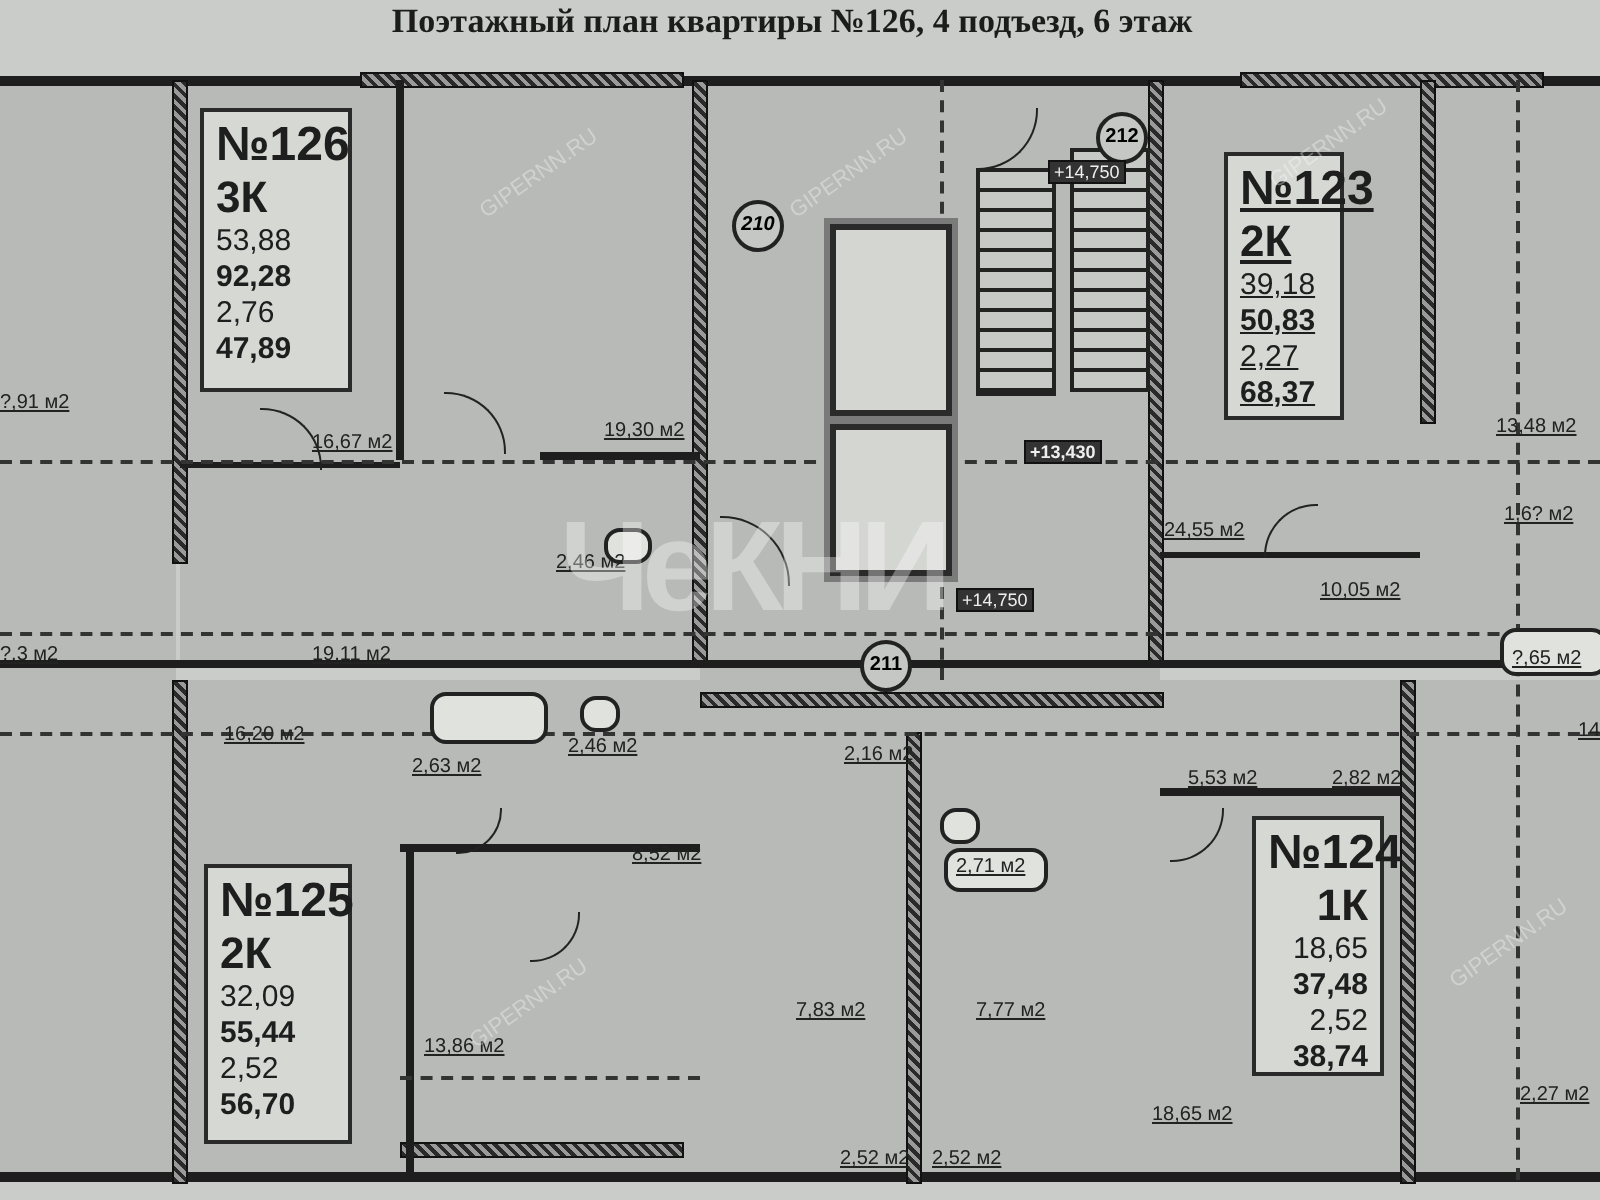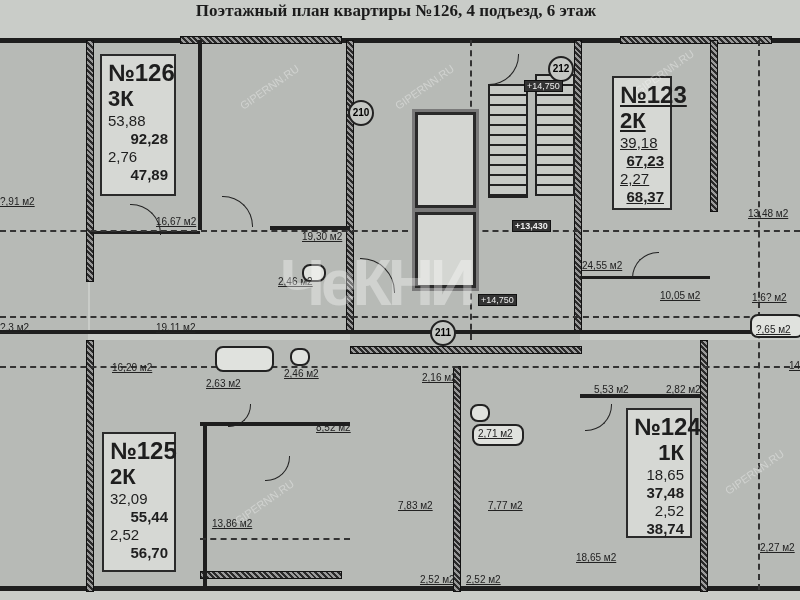--- a/index.html
+++ b/index.html
@@ -8,21 +8,21 @@
   .plan{position:absolute;left:0;top:26px;width:800px;height:574px;}
   .room{position:absolute;background:#b7bab6;}
   .wall{position:absolute;background:#1e1e1e;}
   .hatch{position:absolute;background:repeating-linear-gradient(45deg,#2a2a2a 0 2px,#9a9a9a 2px 4px);border:1px solid #111;}
   .axis-h{position:absolute;height:0;border-top:2px dashed #333;}
   .axis-v{position:absolute;width:0;border-left:2px dashed #333;}
   .card{position:absolute;background:#d6d8d4;border:2px solid #2a2a2a;padding:4px 6px;box-sizing:border-box;color:#1e1e1e;}
   .card .num{font-size:24px;font-weight:bold;line-height:26px;}
   .card .type{font-size:22px;font-weight:bold;line-height:26px;}
   .card .v{font-size:15px;line-height:18px;}
-  .card .v.b{font-weight:bold;text-align:right;}
+  .card .v.b{font-weight:bold;}
   .card.right{text-align:right;}
   .area{position:absolute;font-size:10px;color:#222;text-decoration:underline;white-space:nowrap;}
   .circle{position:absolute;width:22px;height:22px;border:2px solid #222;border-radius:50%;font-size:10px;font-weight:bold;text-align:center;line-height:22px;background:#c4c7c3;}
   .lvl{position:absolute;font-size:9px;color:#eee;background:#333;padding:0 2px;border:1px solid #111;}
   .door{position:absolute;border:1.5px solid #222;background:transparent;}
   .stairs{position:absolute;background:repeating-linear-gradient(180deg,#c6c9c5 0 8px,#222 8px 10px);border:2px solid #222;}
   .shaft{position:absolute;background:#d4d6d2;border:3px solid #2a2a2a;box-shadow:0 0 0 3px #7a7a7a;}
   .fixture{position:absolute;background:#e0e2de;border:2px solid #222;border-radius:8px;}
   .wm{position:absolute;font-size:11px;color:rgba(255,255,255,0.35);transform:rotate(-35deg);white-space:nowrap;}
   .logo{position:absolute;font-size:64px;font-weight:bold;color:rgba(255,255,255,0.35);letter-spacing:-4px;}
@@ -86,41 +86,41 @@
 
   <div class="door" style="left:222px;top:170px;width:30px;height:30px;border-radius:0 30px 0 0;border-left:none;border-bottom:none;"></div>
   <div class="door" style="left:130px;top:178px;width:30px;height:30px;border-radius:0 30px 0 0;border-left:none;border-bottom:none;"></div>
   <div class="door" style="left:360px;top:232px;width:34px;height:34px;border-radius:0 34px 0 0;border-left:none;border-bottom:none;"></div>
   <div class="door" style="left:488px;top:28px;width:30px;height:30px;border-radius:0 0 30px 0;border-left:none;border-top:none;"></div>
   <div class="door" style="left:632px;top:226px;width:26px;height:26px;border-radius:26px 0 0 0;border-right:none;border-bottom:none;"></div>
   <div class="door" style="left:228px;top:378px;width:22px;height:22px;border-radius:0 0 22px 0;border-left:none;border-top:none;"></div>
   <div class="door" style="left:265px;top:430px;width:24px;height:24px;border-radius:0 0 24px 0;border-left:none;border-top:none;"></div>
   <div class="door" style="left:585px;top:378px;width:26px;height:26px;border-radius:0 0 26px 0;border-left:none;border-top:none;"></div>
 
-  <div class="circle" style="left:348px;top:74px;">210</div>
+  <div class="circle" style="left:366px;top:74px;font-style:italic;">210</div>
   <div class="circle" style="left:430px;top:294px;">211</div>
   <div class="circle" style="left:548px;top:30px;">212</div>
 
   <div class="lvl" style="left:524px;top:54px;">+14,750</div>
   <div class="lvl" style="left:512px;top:194px;font-weight:bold;">+13,430</div>
   <div class="lvl" style="left:478px;top:268px;">+14,750</div>
 
   <div class="card" style="left:100px;top:28px;width:76px;height:142px;">
     <div class="num">№126</div>
     <div class="type">3К</div>
     <div class="v">53,88</div>
     <div class="v b">92,28</div>
     <div class="v">2,76</div>
     <div class="v b">47,89</div>
   </div>
   <div class="card" style="left:612px;top:50px;width:60px;height:134px;text-decoration:underline;">
     <div class="num">№123</div>
     <div class="type">2К</div>
     <div class="v">39,18</div>
-    <div class="v b">67,23</div>
+    <div class="v b">50,83</div>
     <div class="v">2,27</div>
     <div class="v b">68,37</div>
   </div>
   <div class="card" style="left:102px;top:406px;width:74px;height:140px;">
     <div class="num">№125</div>
     <div class="type">2К</div>
     <div class="v">32,09</div>
     <div class="v b">55,44</div>
     <div class="v">2,52</div>
     <div class="v b">56,70</div>
@@ -130,27 +130,27 @@
     <div class="type">1К</div>
     <div class="v">18,65</div>
     <div class="v b">37,48</div>
     <div class="v">2,52</div>
     <div class="v b">38,74</div>
   </div>
 
   <div class="area" style="left:0;top:170px;text-align:right;">?,91 м2</div>
   <div class="area" style="left:0;top:296px;">?,3 м2</div>
   <div class="area" style="left:156px;top:190px;">16,67 м2</div>
-  <div class="area" style="left:302px;top:205px;">19,30 м2</div>
+  <div class="area" style="left:302px;top:184px;">19,30 м2</div>
   <div class="area" style="left:278px;top:226px;margin-top:24px;">2,46 м2</div>
   <div class="area" style="left:156px;top:296px;">19,11 м2</div>
   <div class="area" style="left:582px;top:234px;">24,55 м2</div>
   <div class="area" style="left:660px;top:264px;">10,05 м2</div>
   <div class="area" style="left:748px;top:182px;">13,48 м2</div>
-  <div class="area" style="left:752px;top:226px;margin-top:40px;">1,6? м2</div>
+  <div class="area" style="left:752px;top:226px;">1,6? м2</div>
   <div class="area" style="left:756px;top:298px;">?,65 м2</div>
   <div class="area" style="left:756px;top:334px;margin-left:33px;">14,63 м2</div>
   <div class="area" style="left:112px;top:336px;">16,20 м2</div>
   <div class="area" style="left:206px;top:352px;">2,63 м2</div>
   <div class="area" style="left:284px;top:342px;">2,46 м2</div>
   <div class="area" style="left:316px;top:396px;">8,52 м2</div>
   <div class="area" style="left:212px;top:492px;">13,86 м2</div>
   <div class="area" style="left:422px;top:346px;">2,16 м2</div>
   <div class="area" style="left:478px;top:402px;">2,71 м2</div>
   <div class="area" style="left:398px;top:474px;">7,83 м2</div>

